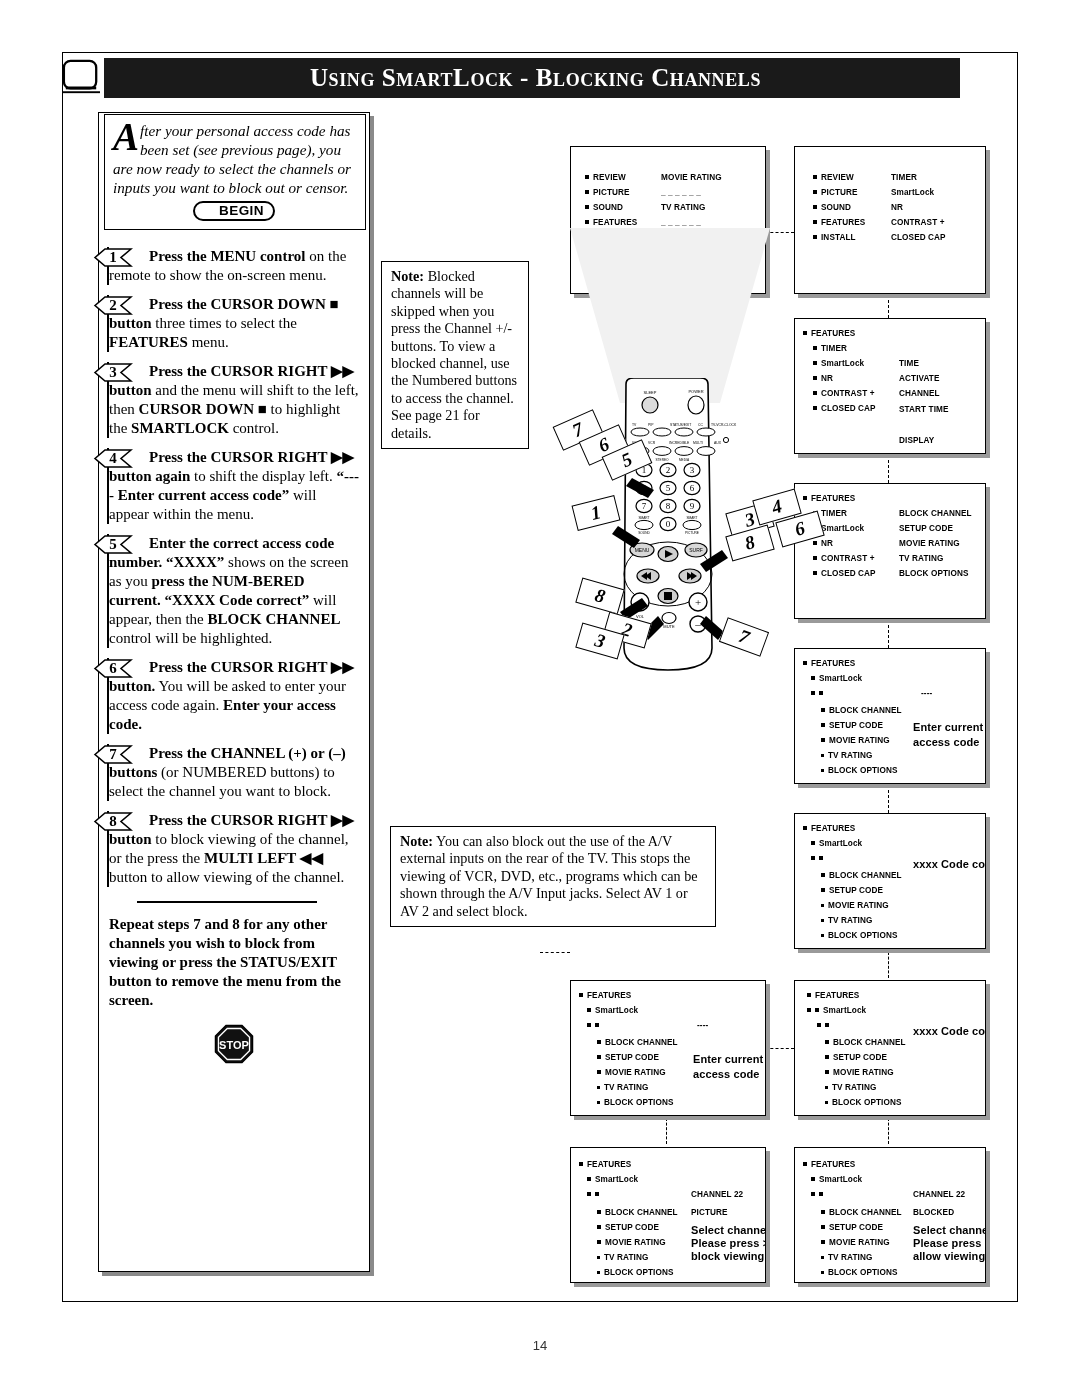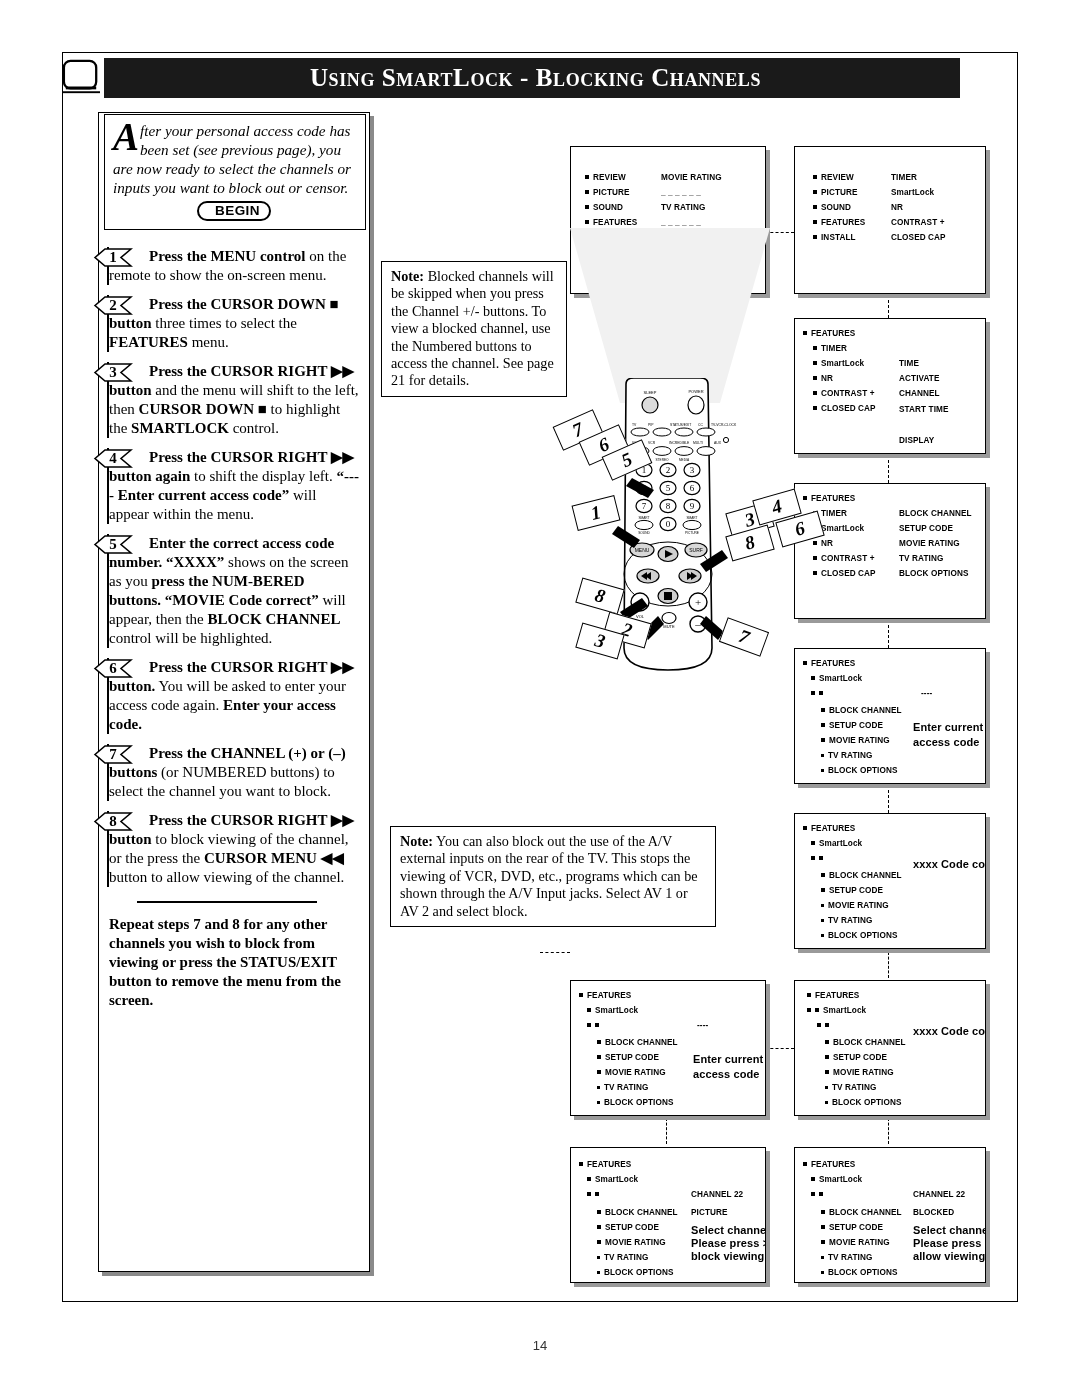--- a/index.html
+++ b/index.html
@@ -75,21 +75,21 @@
   }
   #begin-wrap{
     text-align:center;
     margin-top:4px;
     margin-bottom:2px;
   }
   .pill{
     display:inline-block;
     border:2px solid #000;
     border-radius:11px;
-    padding:0px 9px 1px 16px;
+    padding:0px 9px 1px 24px;
     font-family:"Liberation Sans", sans-serif;
     font-size:13.5px;
     font-weight:bold;
     letter-spacing:0.4px;
     background:#fff;
   }
 
   
   #steps{ position:relative; margin-top:8px; }
   .step{
@@ -133,21 +133,21 @@
 
   
   .note-box{
     position:absolute;
     border:1.5px solid #000;
     background:#fff;
     padding:6px 8px 6px 9px;
     font-size:14.2px;
     line-height:17.4px;
   }
-  #note-1{ left:381px; top:261px; width:186px; }
+  #note-1{ left:381px; top:261px; width:148px; }
   #note-2{ left:390px; top:826px; width:326px; }
 
   
   .screen{
     position:absolute;
     border:1.6px solid #000;
     background:#fff;
     box-shadow:4px 4px 0 0 #9a9a9a;
     font-family:"Liberation Sans", sans-serif;
     font-size:8.2px;
@@ -276,21 +276,21 @@
     </div>
 
     <div class="step">
       <div class="vrule"></div>
       <div class="diamond">
         <svg viewBox="0 0 40 19" width="40" height="19">
             <polygon points="2,9.5 12,1 38,1 28,9.5 38,18 12,18" fill="#fff" stroke="#000" stroke-width="1.6"></polygon>
           </svg>
         <div class="num">5</div>
       </div>
-      <div class="step-body"><b>Enter the correct access code number. “XXXX”</b> shows on the screen as you <b>press the NUM-BERED buttons. “MOVIE Code correct”</b> will appear, then the <b>BLOCK CHANNEL</b> control will be highlighted.</div>
+      <div class="step-body"><b>Enter the correct access code number. “XXXX”</b> shows on the screen as you <b>press the NUM-BERED current. “XXXX Code correct”</b> will appear, then the <b>BLOCK CHANNEL</b> control will be highlighted.</div>
     </div>
 
     <div class="step">
       <div class="vrule"></div>
       <div class="diamond">
         <svg viewBox="0 0 40 19" width="40" height="19">
             <polygon points="2,9.5 12,1 38,1 28,9.5 38,18 12,18" fill="#fff" stroke="#000" stroke-width="1.6"></polygon>
           </svg>
         <div class="num">6</div>
       </div>
@@ -309,28 +309,35 @@
     </div>
 
     <div class="step">
       <div class="vrule"></div>
       <div class="diamond">
         <svg viewBox="0 0 40 19" width="40" height="19">
             <polygon points="2,9.5 12,1 38,1 28,9.5 38,18 12,18" fill="#fff" stroke="#000" stroke-width="1.6"></polygon>
           </svg>
         <div class="num">8</div>
       </div>
-      <div class="step-body"><b>Press the CURSOR RIGHT ▶▶ button</b> to block viewing of the channel, or the press the <b>CURSOR MENU ◀◀</b> button to allow viewing of the channel.</div>
+      <div class="step-body"><b>Press the CURSOR RIGHT ▶▶ button</b> to block viewing of the channel, or the press the <b>MULTI LEFT ◀◀</b> button to allow viewing of the channel.</div>
     </div>
   </div>
 
   <div id="rule-line"></div>
 
   <div id="closing-text">Repeat steps 7 and 8 for any other channels you wish to block from viewing or press the STATUS/EXIT button to remove the menu from the screen.</div>
 
+  <div id="stop-wrap">
+    <svg width="40" height="40" viewBox="0 0 40 40">
+      <polygon points="12,1.5 28,1.5 38.5,12 38.5,28 28,38.5 12,38.5 1.5,28 1.5,12" fill="#111" stroke="#000" stroke-width="1.5"></polygon>
+      <polygon points="12,1.5 28,1.5 38.5,12 38.5,28 28,38.5 12,38.5 1.5,28 1.5,12" fill="none" stroke="#fff" stroke-width="1.6" transform="translate(20,20) scale(0.84) translate(-20,-20)"></polygon>
+      <text x="20" y="25" text-anchor="middle" fill="#fff" font-family="Liberation Sans, sans-serif" font-size="11" font-weight="bold">STOP</text>
+    </svg>
+  </div>
 </div>
 
 <div id="intro-box">
   <div id="intro-text">
     <span class="dropcap">A</span><span>fter your personal access code has been set (see previous page), you are now ready to select the channels or inputs you want to block out or censor.</span>
   </div>
   <div id="begin-wrap">
     <span class="pill">BEGIN</span>
   </div>
 </div>

